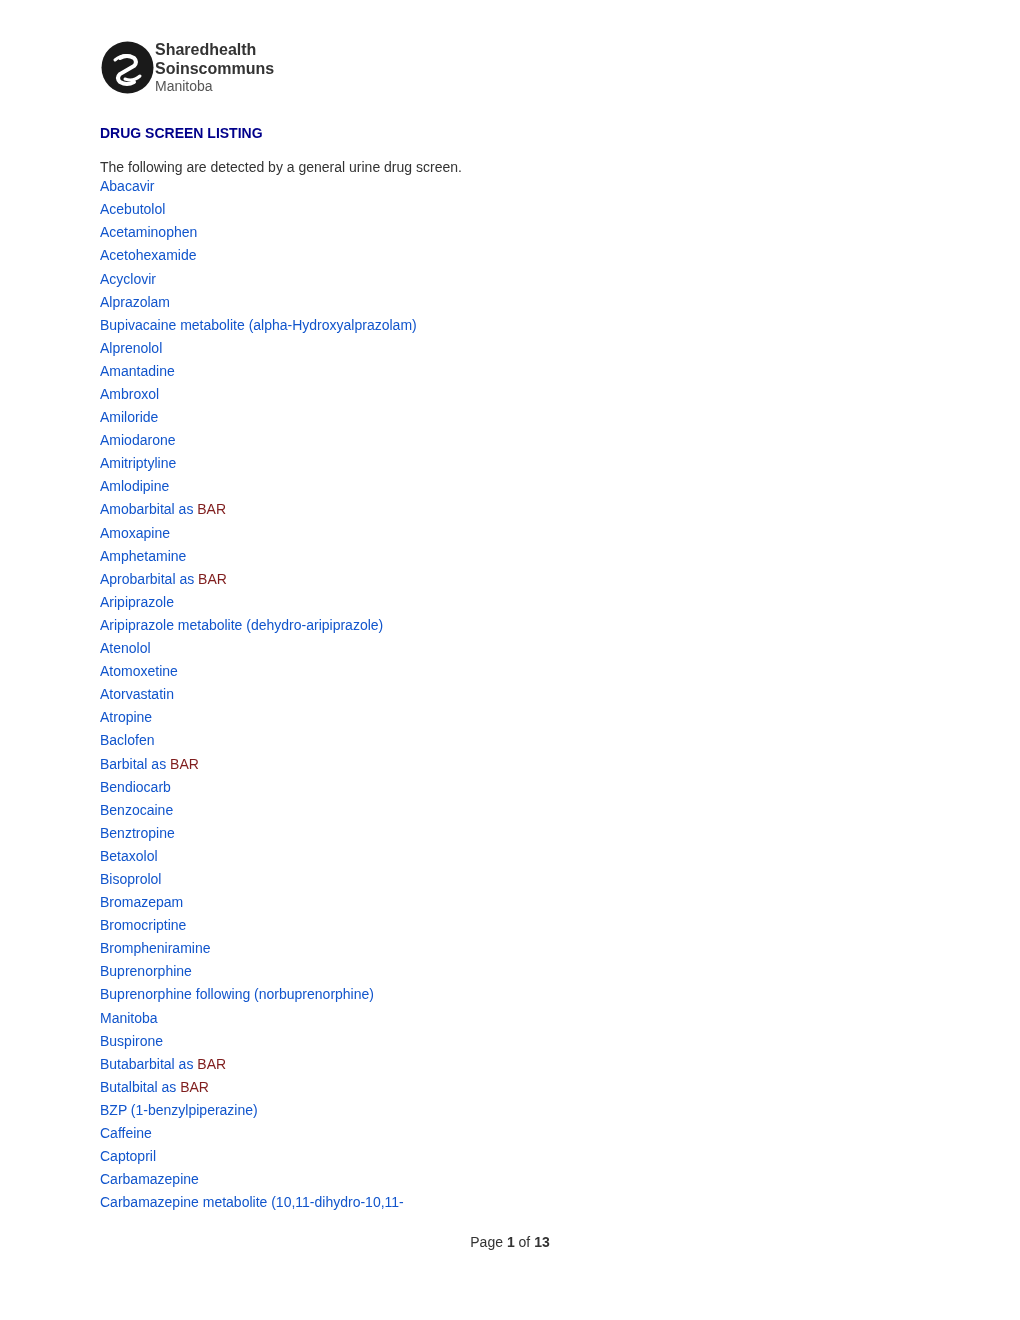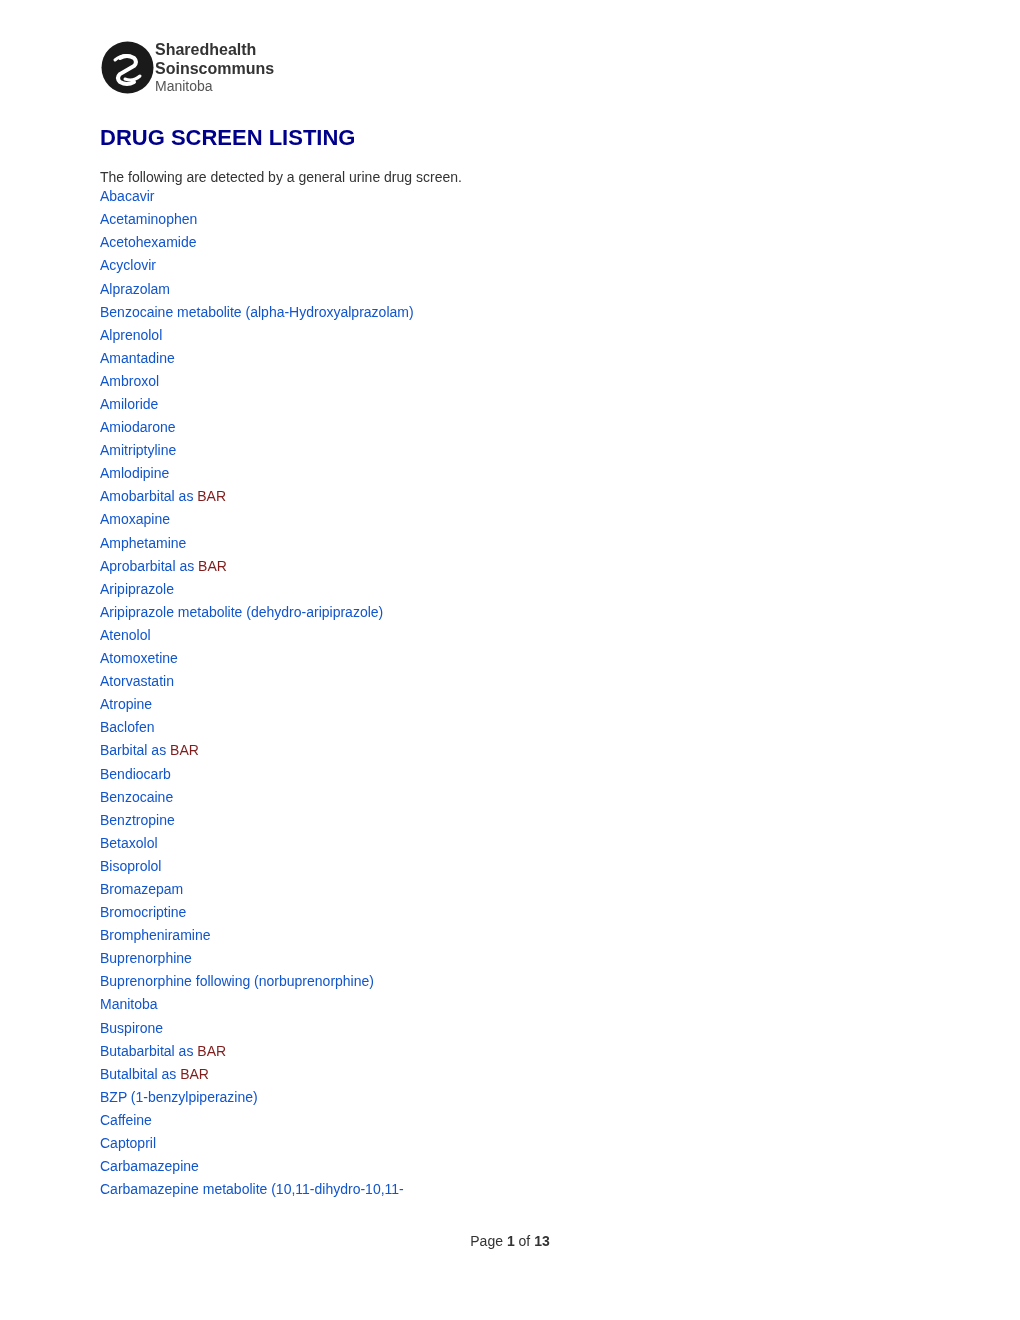--- a/index.html
+++ b/index.html
@@ -43,21 +43,21 @@
       text-align: right;
     }
     .logo-text .soins span {
       font-weight: bold;
     }
     .logo-text .manitoba {
       font-size: 14px;
       color: #555;
     }
     .page-title {
-      font-size: 22px;
+      font-size: 14px;
       font-weight: bold;
       color: #00008B;
       margin-bottom: 18px;
       text-transform: uppercase;
     }
     .intro-text {
       color: #333;
       font-size: 14px;
     }
     .drug-list {
@@ -70,21 +70,21 @@
       line-height: 1.65;
     }
     .drug-list li .bar-label {
       font-weight: normal;
       color: #7f1d1d;
     }
     .page-footer {
       text-align: center;
       font-size: 14px;
       color: #333;
-      margin-top: 32px;
+      margin-top: 20px;
     }
     .page-footer .bold {
       font-weight: bold;
     }
   </style>
 </head>
 <body>
 
 <div class="header">
   <div class="logo-container">
@@ -107,25 +107,26 @@
     </div>
   </div>
 </div>
 
 <div class="page-title">DRUG SCREEN LISTING</div>
 
 <div class="intro-text">The following are detected by a general urine drug screen.</div>
 
 <ul class="drug-list" id="drug-list-container">
     <li>Abacavir</li>
+    <li>Acebutolol</li>
     <li>Acetaminophen</li>
     <li>Acetohexamide</li>
     <li>Acyclovir</li>
     <li>Alprazolam</li>
-    <li>Benzocaine metabolite (alpha-Hydroxyalprazolam)</li>
+    <li>Bupivacaine metabolite (alpha-Hydroxyalprazolam)</li>
     <li>Alprenolol</li>
     <li>Amantadine</li>
     <li>Ambroxol</li>
     <li>Amiloride</li>
     <li>Amiodarone</li>
     <li>Amitriptyline</li>
     <li>Amlodipine</li>
     <li>Amobarbital as <strong class="bar-label">BAR</strong></li>
     <li>Amoxapine</li>
     <li>Amphetamine</li>

